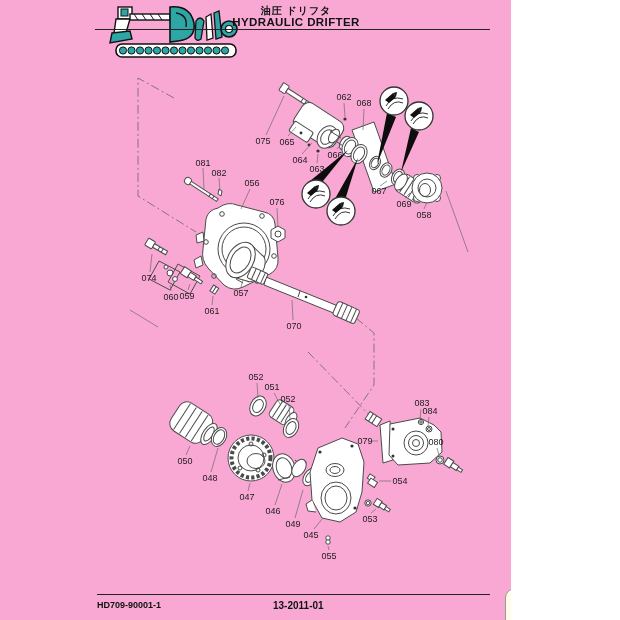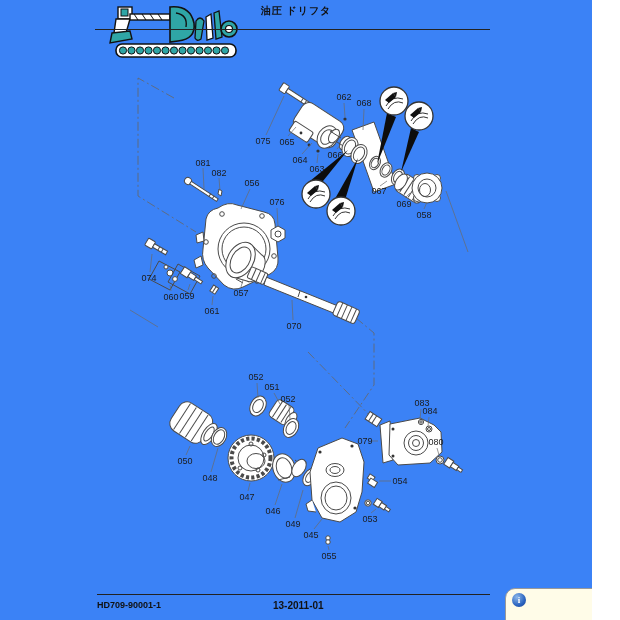--- a/index.html
+++ b/index.html
@@ -1,16 +1,16 @@
 <!DOCTYPE html>
 <html><head>
 <meta charset="utf-8">
 <style>
   html,body{margin:0;padding:0;background:#fff;}
-  .page{position:relative;width:592px;height:620px;background:#3b82f6;overflow:hidden;
+  .page{position:relative;width:511px;height:620px;background:#f9a8d4;overflow:hidden;
         font-family:"Liberation Sans",sans-serif;}
   
   .header-rule{position:absolute;left:95px;top:29px;width:395px;height:0;
                border-top:1.5px solid #222;}
   .title-block{position:absolute;left:180px;top:5px;width:232px;text-align:center;color:#111;}
   .title-jp{font-size:10px;font-weight:bold;letter-spacing:1px;line-height:11px;}
   .title-en{font-size:11.5px;font-weight:bold;letter-spacing:.4px;line-height:13px;}
   
   .footer-rule{position:absolute;left:97px;top:594px;width:393px;height:0;border-top:1px solid #222;}
   .doc-number{position:absolute;left:97px;top:600px;font-size:9px;font-weight:bold;color:#111;text-align:center;}
@@ -80,20 +80,21 @@
         <circle cx="102" cy="47.5" r="3.6" fill="#2FA6A6" stroke="#111" stroke-width="1"></circle>
         <circle cx="110.5" cy="47.5" r="3.6" fill="#2FA6A6" stroke="#111" stroke-width="1"></circle>
         <circle cx="119" cy="47.5" r="3.6" fill="#2FA6A6" stroke="#111" stroke-width="1"></circle>
       </g>
     </g>
   </svg>
 
   <div class="header-rule"></div>
   <div class="title-block">
     <div class="title-jp">油圧 ドリフタ</div>
+    <div class="title-en">HYDRAULIC DRIFTER</div>
   </div>
 
   <svg id="diagram" width="620" height="620" viewBox="0 0 620 620">
     <defs>
       <g id="sealDetail">
         <path d="M-8,5 Q-2,-6 9,-2" fill="none" stroke="#333" stroke-width="1"></path>
         <path d="M-6,8 Q0,-2 9,2" fill="none" stroke="#333" stroke-width="1"></path>
         <polygon points="-9,-1 -1,-8 2,-4 -5,2" fill="#111"></polygon>
         <polygon points="-1,-8 3,-9 2,-4" fill="#111"></polygon>
       </g>

